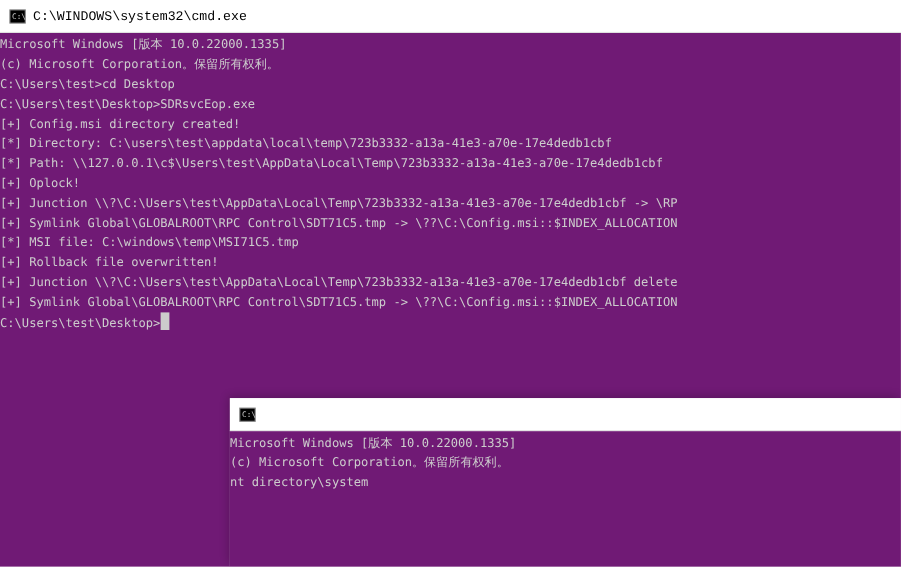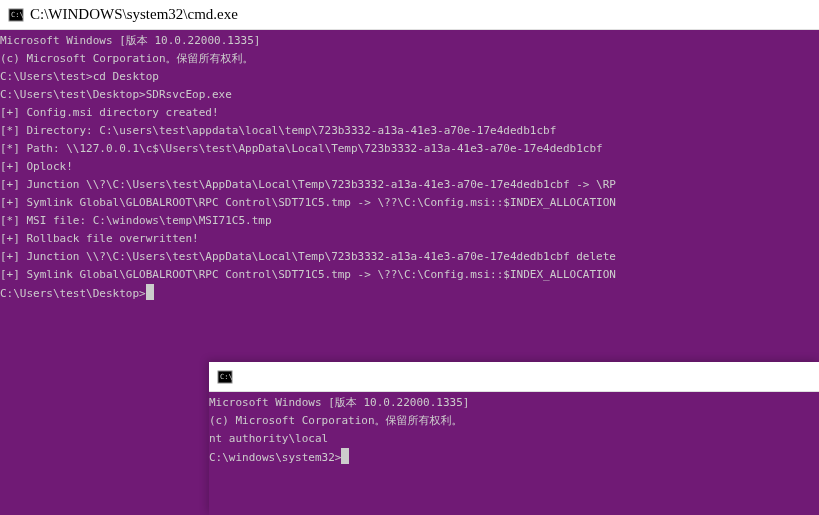--- a/index.html
+++ b/index.html
@@ -26,23 +26,23 @@
       border-bottom: 1px solid #e0e0e0;
     }
     .titlebar-icon {
       width: 16px;
       height: 16px;
       display: inline-flex;
       align-items: center;
       justify-content: center;
     }
     .titlebar-text {
-      font-size: 15px;
+      font-size: 12px;
       color: #000;
-      font-family: Liberation Serif, serif;
+      font-family: Liberation Mono, monospace;
     }
     .terminal {
       background: #701a75;
       color: #ccc;
       font-size: 11px;
       line-height: 18px;
       padding: 2px 0;
       white-space: pre;
       font-family: 'NSimSun', 'SimSun', monospace;
       overflow: hidden;
@@ -93,14 +93,14 @@
 
 <div class="window window-sub">
   <div class="titlebar">
     <span class="titlebar-icon">
       <svg width="16" height="16" viewBox="0 0 16 16">
         <rect x="1" y="2" width="14" height="12" fill="#000" stroke="#888" stroke-width="1"></rect>
         <text x="3" y="10" font-size="7" fill="#ccc" font-family="monospace">C:\</text>
       </svg>
     </span>
   </div>
-  <div class="terminal" id="term-sub"><div>Microsoft Windows [版本 10.0.22000.1335]</div><div>(c) Microsoft Corporation。保留所有权利。</div><div></div><div>nt authority\local</div><div></div><div>C:\windows\system32&gt;<span class="cursor"></span></div></div>
+  <div class="terminal" id="term-sub"><div>Microsoft Windows [版本 10.0.22000.1335]</div><div>(c) Microsoft Corporation。保留所有权利。</div><div></div><div>nt directory\system</div><div></div></div>
 </div>
 
 </body></html>

